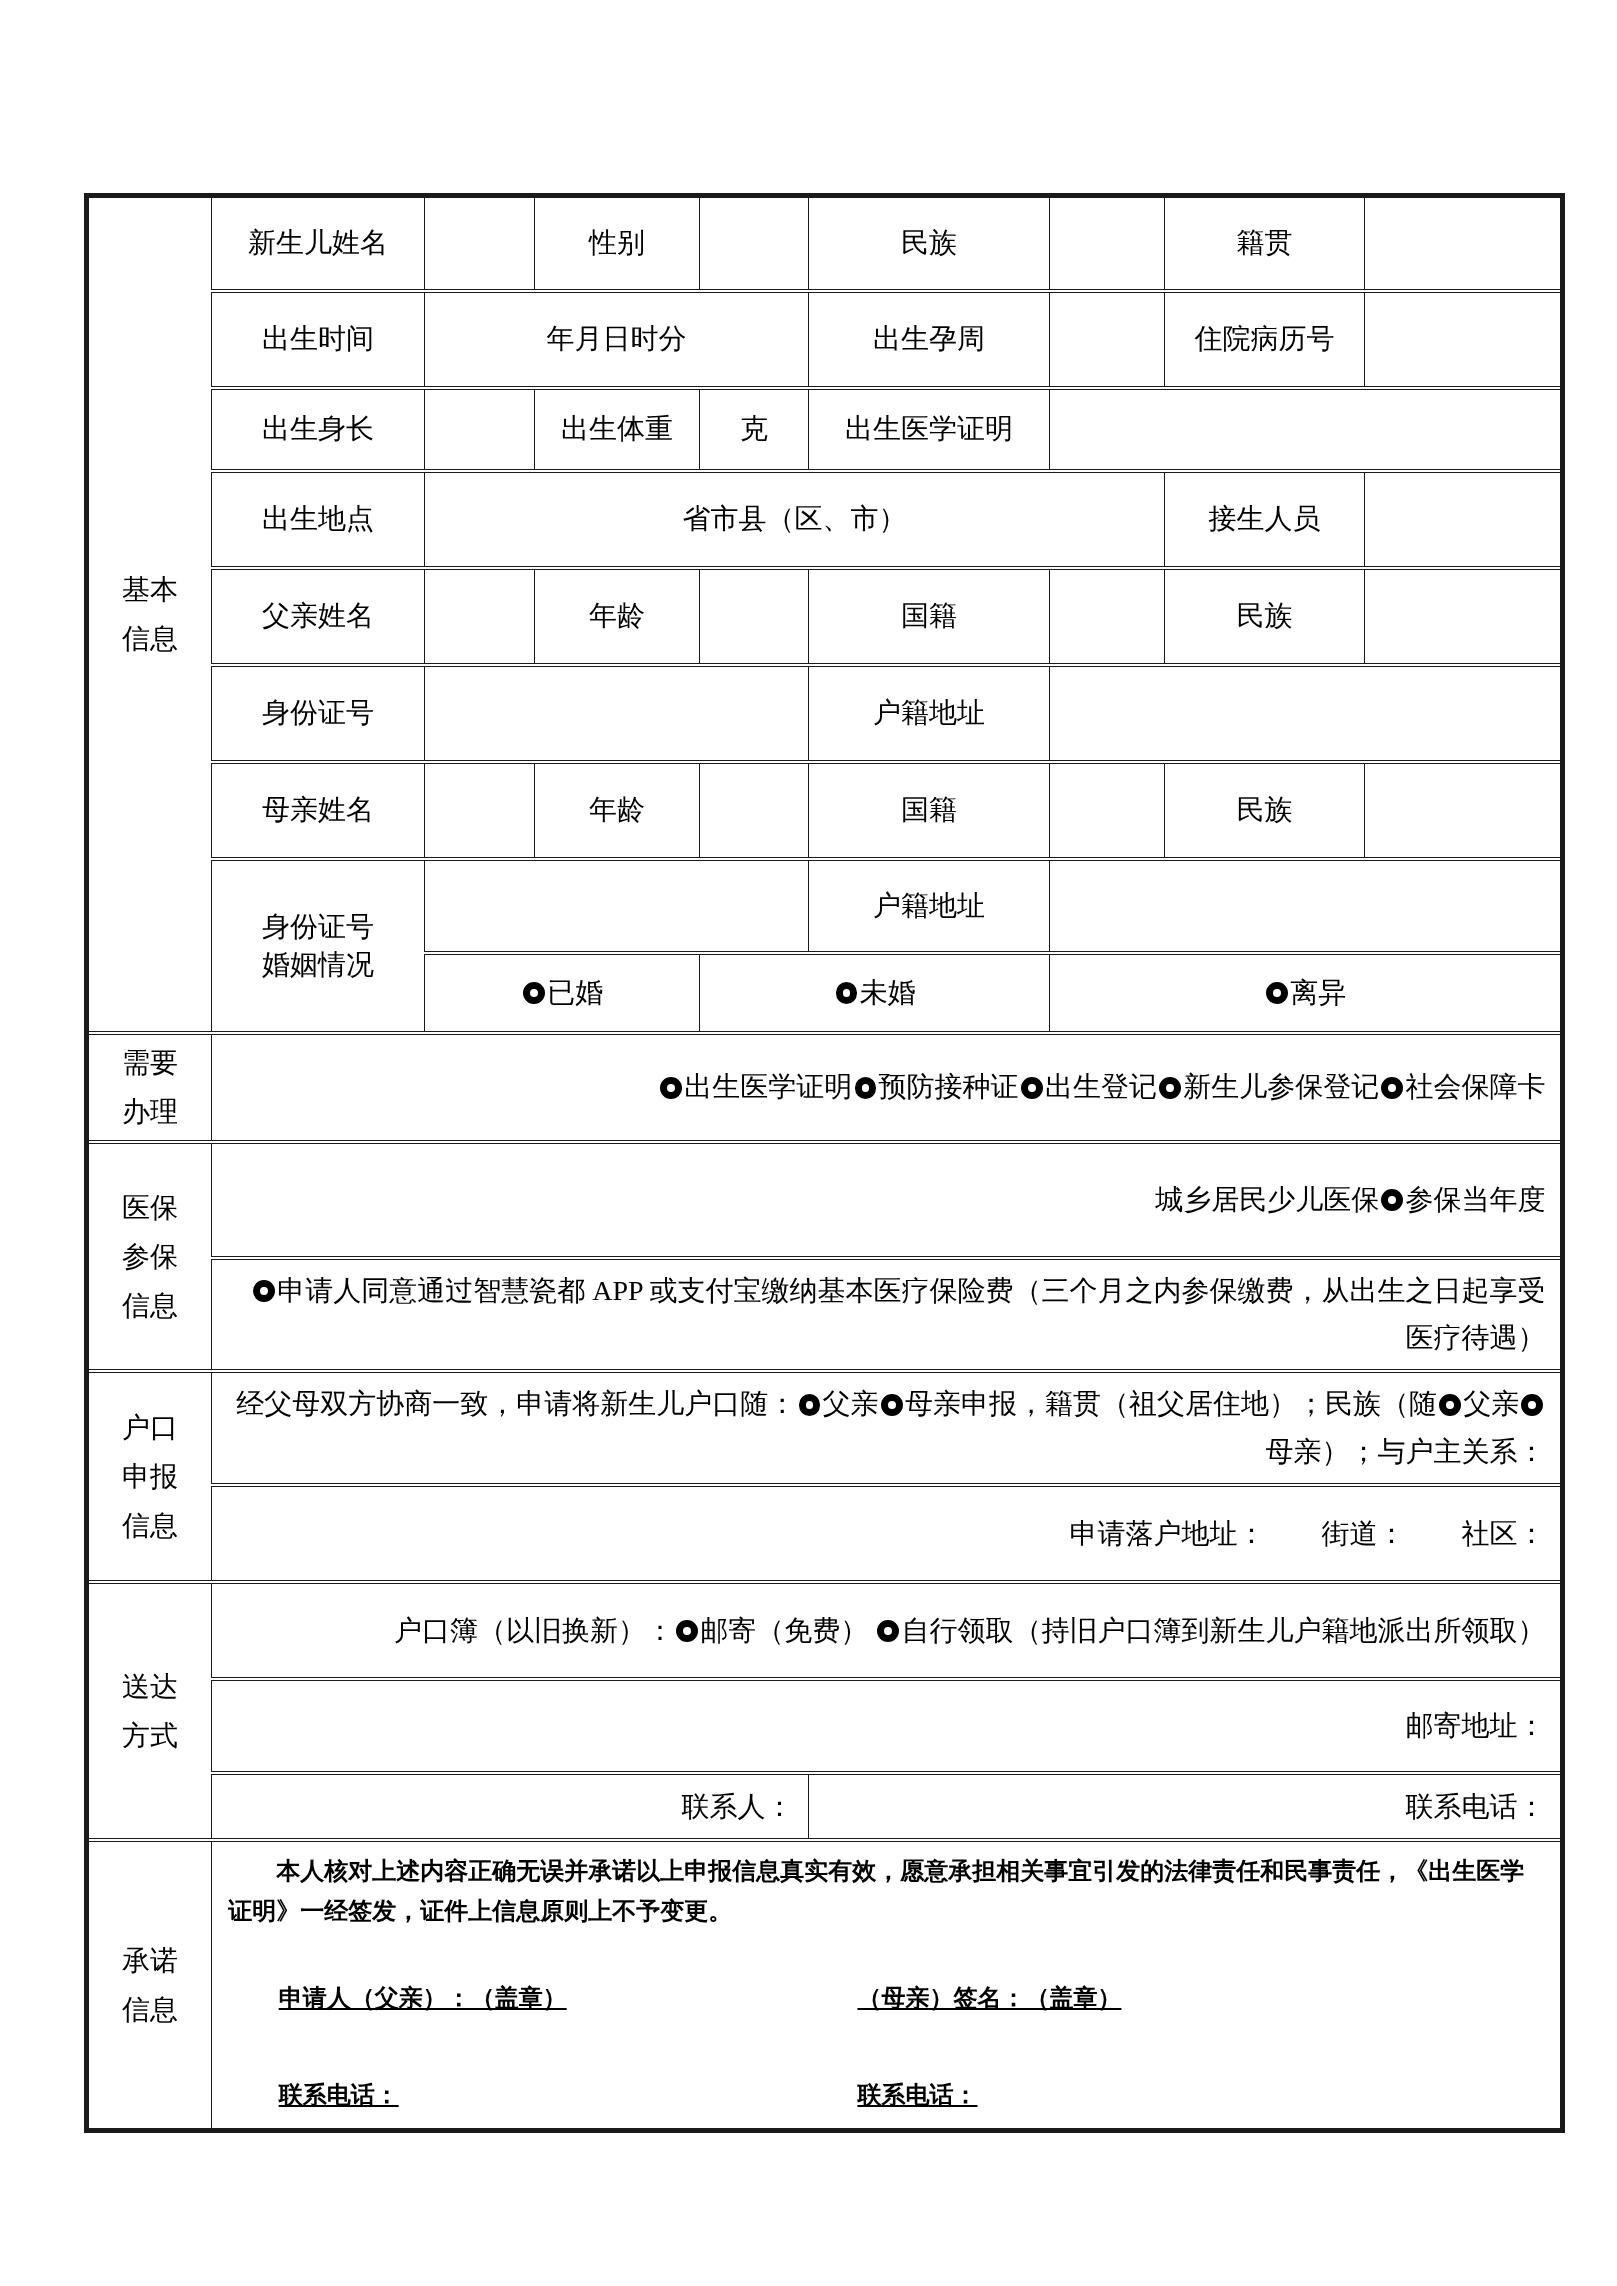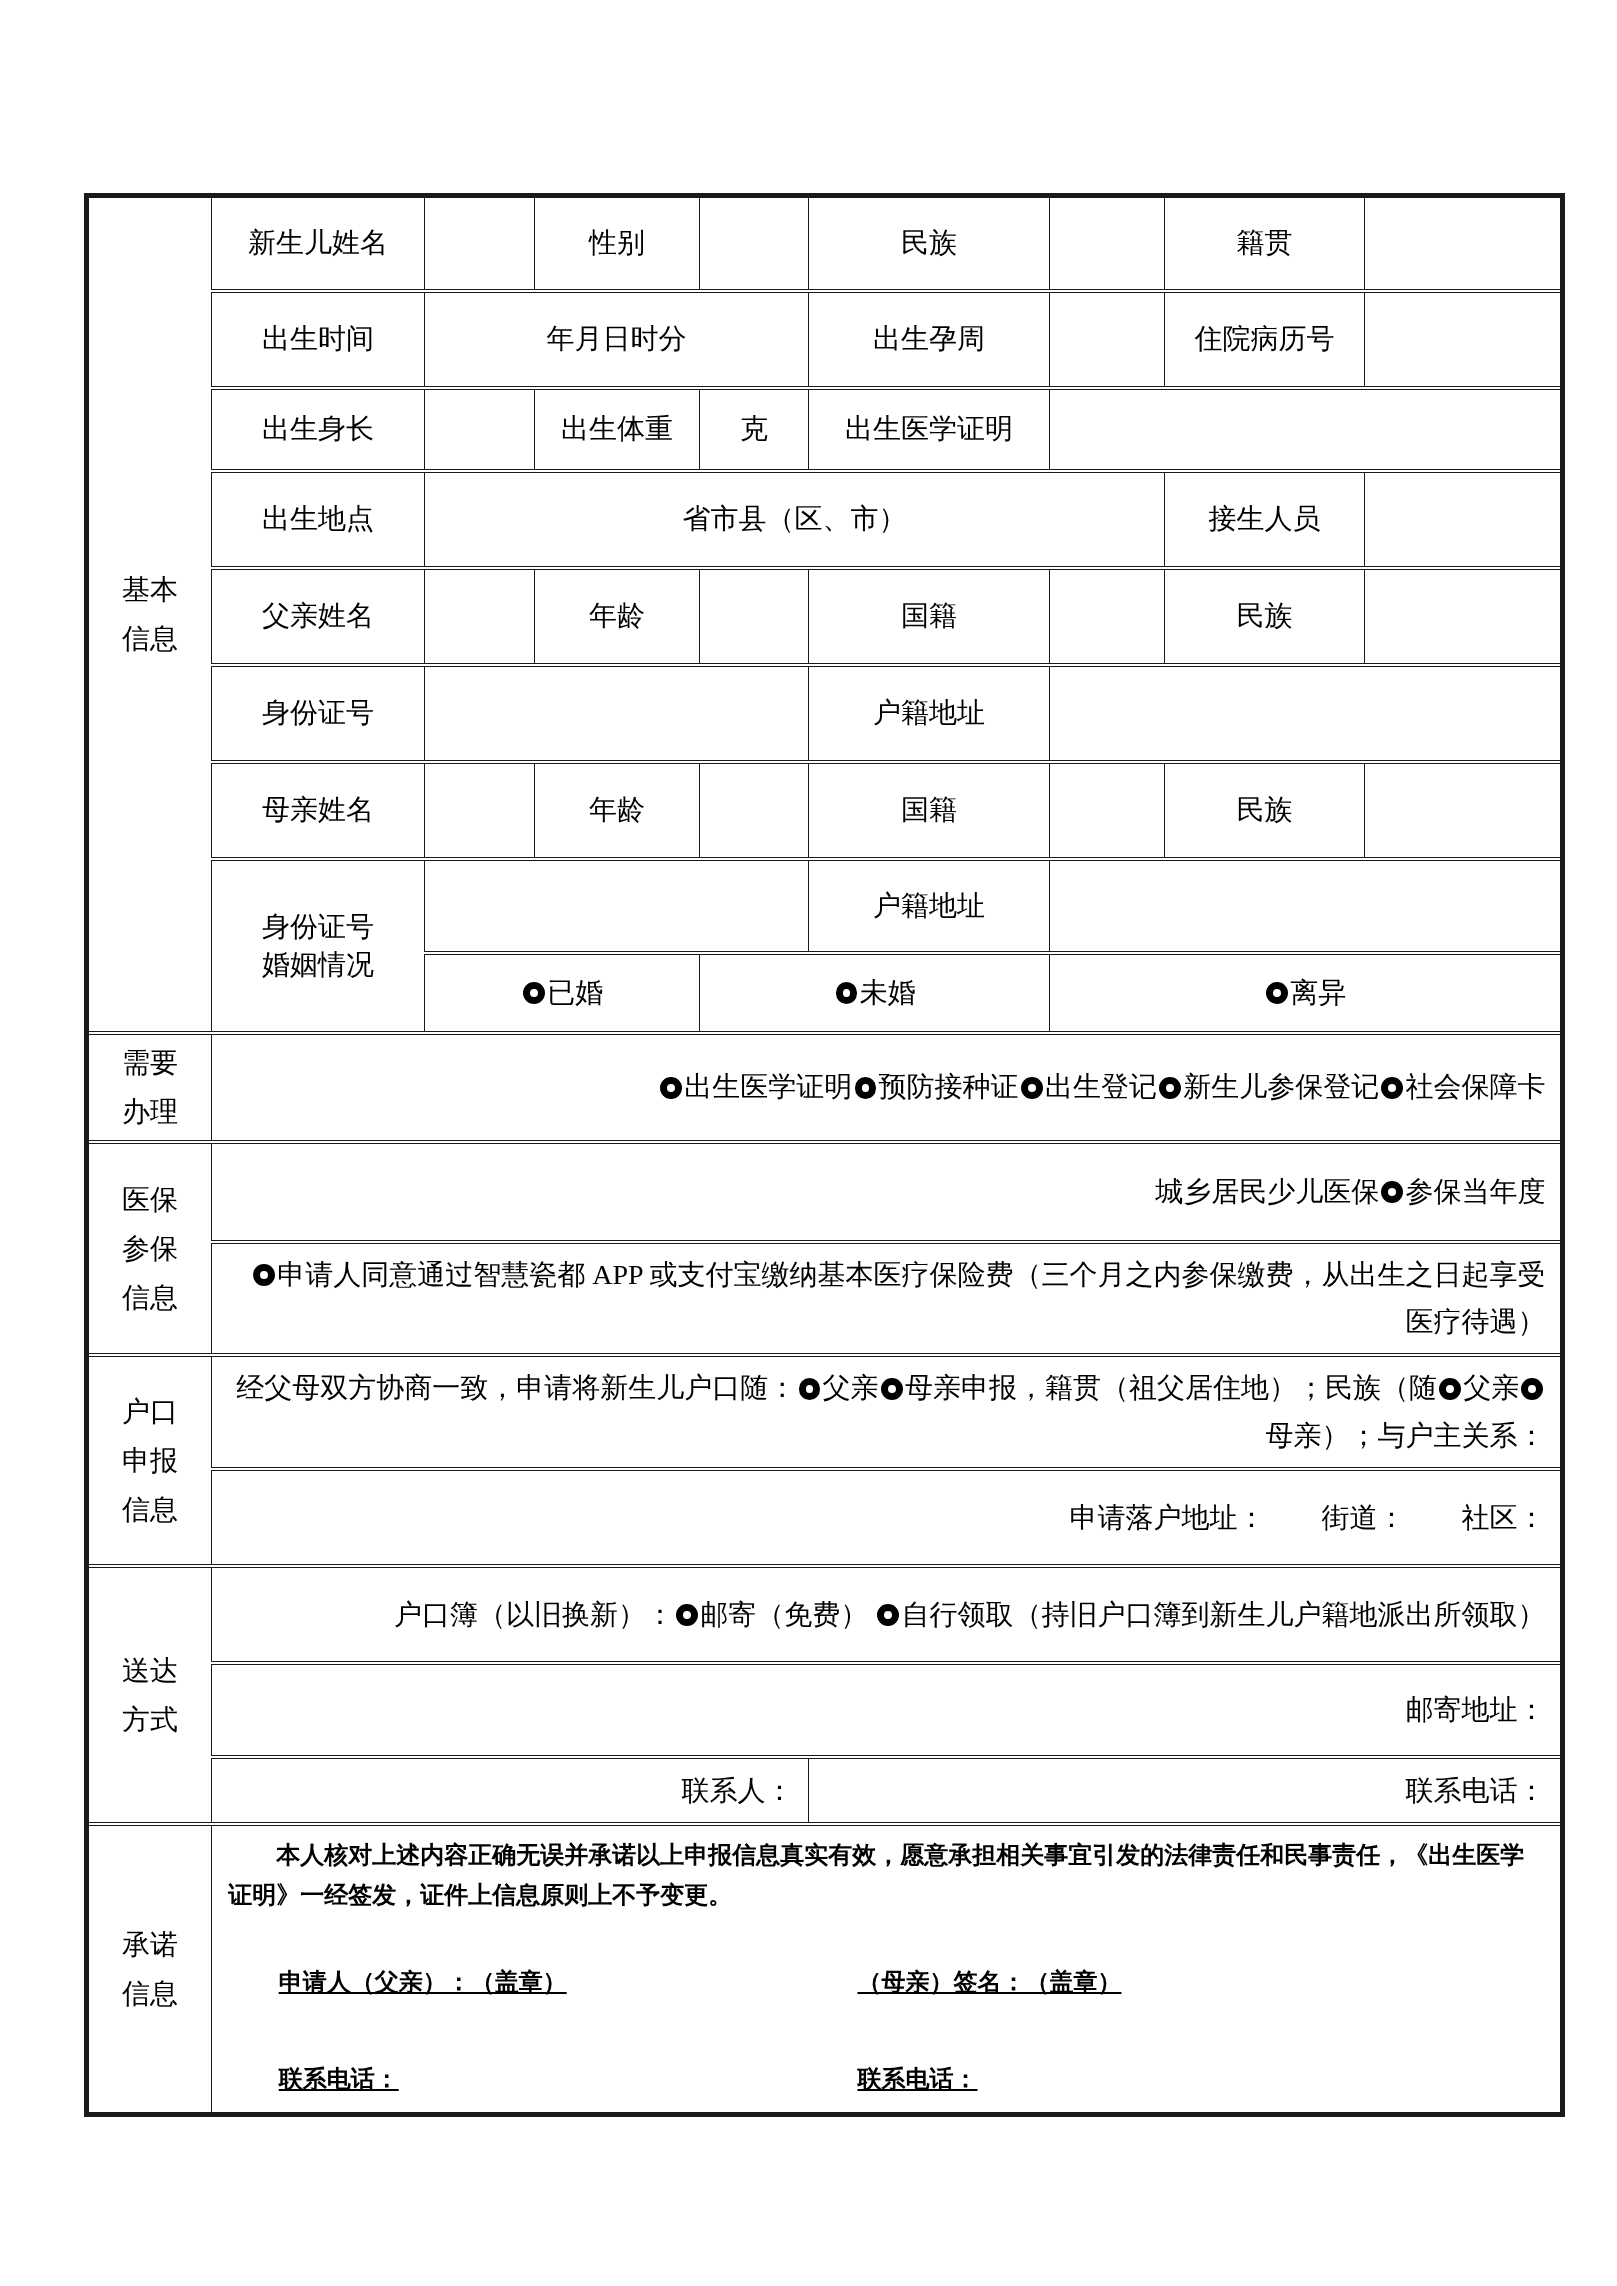--- a/index.html
+++ b/index.html
@@ -125,21 +125,21 @@
       <td class="opt" colspan="2"><span class="radio"></span>未婚</td>
       <td class="opt" colspan="3"><span class="radio"></span>离异</td>
     </tr>
 
     <tr style="height:94px">
       <th class="lbl">需要
 办理</th>
       <td class="content" colspan="8"><span class="radio"></span>出生医学证明<span class="radio"></span>预防接种证<span class="radio"></span>出生登记<span class="radio"></span>新生儿参保登记<span class="radio"></span>社会保障卡</td>
     </tr>
 
-    <tr style="height:100px">
+    <tr style="height:116px">
       <th class="lbl" rowspan="2">医保
 参保
 信息</th>
       <td class="content" colspan="8">城乡居民少儿医保<span class="radio"></span>参保当年度</td>
     </tr>
     <tr style="height:98px">
       <td class="content" colspan="8"><span class="radio"></span>申请人同意通过智慧瓷都 APP 或支付宝缴纳基本医疗保险费（三个月之内参保缴费，从出生之日起享受医疗待遇）</td>
     </tr>
 
     <tr style="height:91px">

